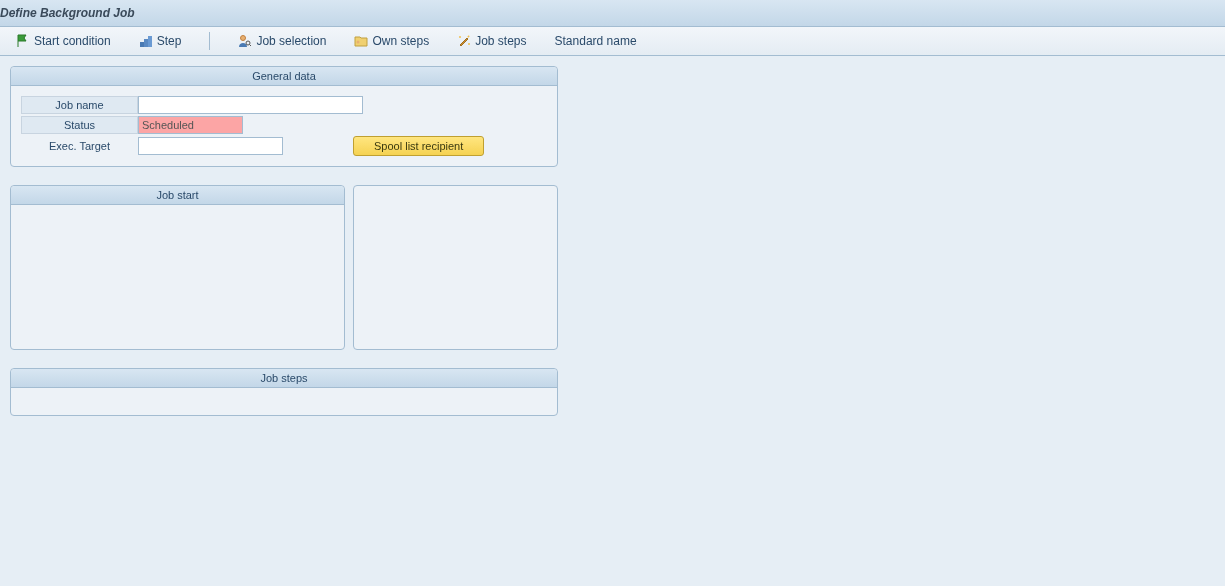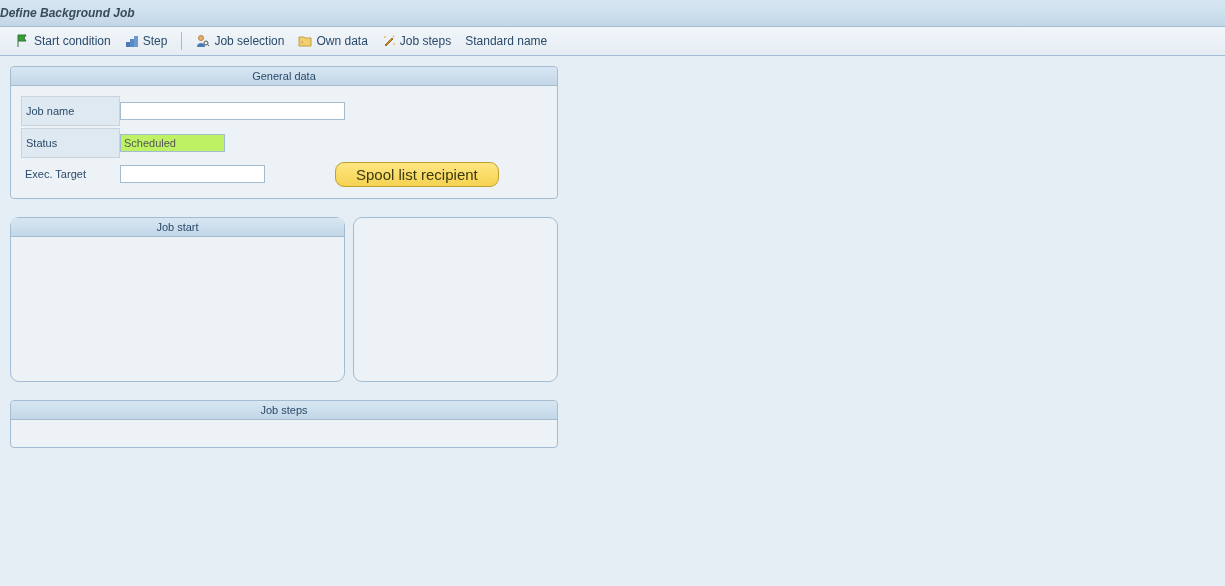--- a/index.html
+++ b/index.html
@@ -20,21 +20,21 @@
       font-style: italic;
       font-weight: bold;
       color: #3a4a5a;
     }
     .toolbar {
       background: linear-gradient(to bottom, #f2f6fa 0%, #e4ecf3 100%);
       border-bottom: 1px solid #a3bcd1;
       padding: 5px 10px;
       display: flex;
       align-items: flex-end;
-      gap: 2px;
+      gap: 16px;
     }
     .toolbar-btn {
       display: inline-flex;
       align-items: center;
       gap: 4px;
       padding: 2px 6px;
       cursor: pointer;
       color: #2a4a6a;
       border-radius: 2px;
     }
@@ -69,59 +69,59 @@
     }
     .panel-body {
       padding: 8px 10px;
     }
     .form-row {
       display: flex;
       align-items: center;
       margin: 2px 0;
     }
     .form-label {
-      width: 99px;
+      width: 117px;
       font-size: 11px;
       color: #2a4a6a;
-      padding: 8px 4px;
+      padding: 2px 4px;
+      text-align: center;
     }
     .form-label.boxed {
       background: #dfe9f2;
       border: 1px solid #c8d4e0;
     }
     input.field {
       border: 1px solid #a3bcd1;
       background: #fff;
       padding: 1px 3px;
       font-family: inherit;
       font-size: 11px;
       color: #333;
       height: 18px;
     }
     input.field:disabled {
-      background: #bef264;
+      background: #fca5a5;
       color: #555;
     }
     .btn-spool {
       background: linear-gradient(to bottom, #ffe680 0%, #f5d252 100%);
       border: 1px solid #c0a030;
-      border-radius: 9px;
+      border-radius: 3px;
       padding: 3px 20px;
-      font-size: 15px;
+      font-size: 11px;
       color: #3a3a10;
       cursor: pointer;
       margin-left: 70px;
     }
     .two-col {
       display: flex;
       gap: 8px;
     }
     .two-col .panel {
       flex: 0 0 auto;
-      border-radius: 9px;
     }
     
   </style>
 </head>
 <body>
 
 <div class="titlebar">Define Background Job</div>
 
 <div class="toolbar">
   <div class="toolbar-btn">
@@ -154,21 +154,21 @@
     </span>
     <span>Job selection</span>
   </div>
   <div class="toolbar-btn">
     <span class="icon">
       <svg width="14" height="14" viewBox="0 0 14 14">
           <path d="M1 3h5l1 1h6v8H1z" fill="#f0d070" stroke="#c0a040"></path>
           <circle cx="4" cy="8" r="1.5" fill="#e8b070"></circle>
         </svg>
     </span>
-    <span>Own data</span>
+    <span>Own steps</span>
   </div>
   <div class="toolbar-btn">
     <span class="icon">
       <svg width="14" height="14" viewBox="0 0 14 14">
           <path d="M3 11l7-7 1 1-7 7z" fill="#d09030" stroke="#a07020"></path>
           <path d="M11 2l1 1" stroke="#f0c050" stroke-width="2"></path>
           <circle cx="3" cy="3" r="1" fill="#f0c050"></circle>
           <circle cx="12" cy="10" r="1" fill="#f0c050"></circle>
         </svg>
     </span>

